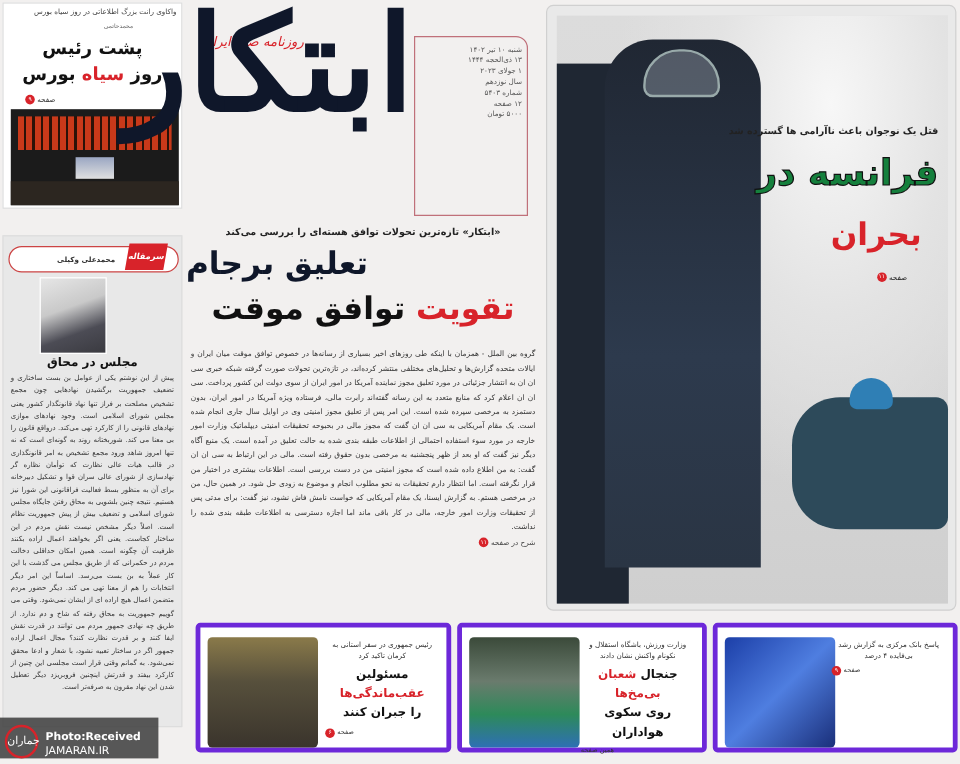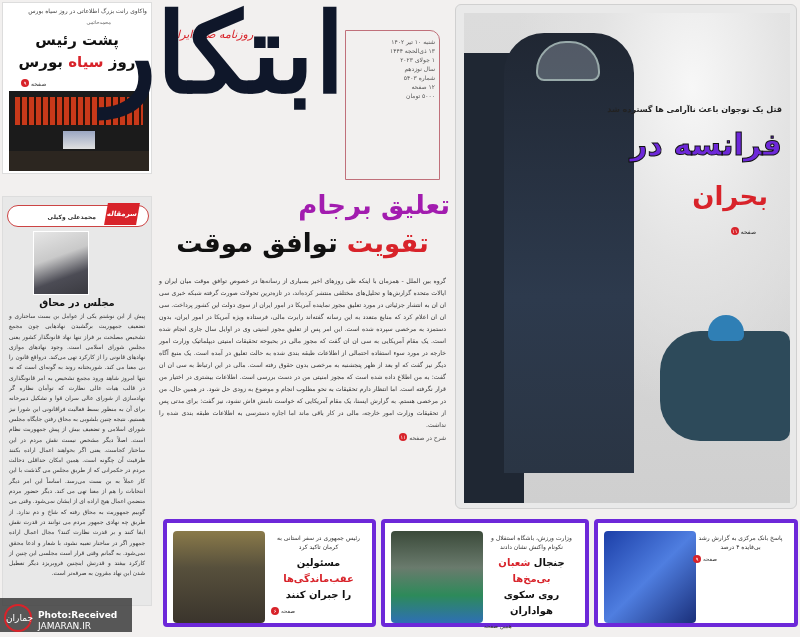--- a/index.html
+++ b/index.html
@@ -19,21 +19,21 @@
   #board .flag{position:absolute;left:54px;top:40px;width:32px;height:18px;background:linear-gradient(#9aa6c2,#e0e0e0)}
   #board .base{position:absolute;left:0;bottom:0;width:140px;height:20px;background:#2c2620}
   
   #logo{left:165px;top:10px;width:180px;height:165px}
   #logo .name{position:absolute;top:-10px;right:0;font-size:110px;font-weight:bold;color:#0f172a;font-family:Liberation Serif, serif;line-height:1}
   #logo .sub{position:absolute;top:18px;left:4px;font-size:11px;color:#d8232a;font-style:italic}
   #info{left:345px;top:30px;width:95px;height:150px;border:1px solid #c0707a;border-radius:0 10px 0 0;border-left:1px solid #c0707a;padding:6px 4px;font-size:6px;color:#555;line-height:9px;text-align:right}
   
   #main{left:155px;top:183px;width:295px;height:330px}
   #main .kicker{text-align:center;font-size:8px;color:#222;font-weight:bold;margin-top:6px}
-  #main .hl1{text-align:right;font-size:26px;font-weight:bold;color:#a21caf;margin-top:4px;line-height:36px}
+  #main .hl1{text-align:left;font-size:26px;font-weight:bold;color:#0f172a;margin-top:4px;line-height:36px}
   #main .hl2{text-align:center;font-size:26px;font-weight:bold;color:#111;line-height:40px}
   #main .body{margin-top:12px;font-size:6.2px;line-height:12px;color:#333;text-align:justify;padding:0 4px}
   #main .cont{font-size:6px;color:#444;display:flex;align-items:center;gap:2px;margin-top:2px;padding-right:4px}
   
   #edit{left:2px;top:196px;width:150px;height:410px;background:#e8e8e8;border:1px solid #ddd}
   #edit .tabbar{position:absolute;top:8px;left:4px;width:142px;height:22px;border:1px solid #c44;border-radius:12px;background:#fff}
   #edit .tag{position:absolute;top:-3px;right:10px;width:32px;height:22px;background:#d8232a;color:#fff;font-size:7px;font-weight:bold;text-align:center;line-height:22px;transform:skewX(-10deg)}
   #edit .author{position:absolute;top:7px;right:52px;font-size:6px;color:#333;font-weight:bold}
   #edit .photo{position:absolute;top:34px;left:30px;width:56px;height:64px;background:linear-gradient(160deg,#e6e6e6 0,#c9c9c9 40%,#4c4c55 70%,#3a3a40 100%);border:1px solid #fff}
   #edit .title{position:absolute;top:100px;width:100%;text-align:center;font-size:10px;font-weight:bold;color:#111}
@@ -42,21 +42,21 @@
   #france{left:455px;top:4px;width:342px;height:505px;background:#e9e9e9;border:1px solid #d0d0d0;border-radius:6px}
   #france .photo{position:absolute;left:8px;top:8px;width:326px;height:490px;background:
     radial-gradient(ellipse at 70% 15%,#f7f7f7 0,#e3e3e3 30%,transparent 55%),
     linear-gradient(180deg,#dcdcdc 0,#d8d8d8 50%,#cfcfcf 100%)}
   #france .cop1{position:absolute;left:0;top:40px;width:60px;height:450px;background:#1f2733}
   #france .cop2{position:absolute;left:40px;top:20px;width:130px;height:440px;background:linear-gradient(180deg,#202733,#2d3a4d 60%,#2a3544);border-radius:40px 40px 0 0}
   #france .visor{position:absolute;left:72px;top:28px;width:64px;height:40px;border:2px solid #9aa;border-radius:30px 30px 8px 8px;background:rgba(200,210,220,.3)}
   #france .victim{position:absolute;left:196px;top:318px;width:130px;height:110px;background:#2d4a5a;border-radius:40px 10px 10px 40px}
   #france .hat{position:absolute;left:244px;top:302px;width:36px;height:26px;background:#2f7fb5;border-radius:18px 18px 6px 6px}
   #france .kicker{position:absolute;top:100px;right:14px;font-size:8px;color:#222;font-weight:bold}
-  #france .h1{position:absolute;top:122px;right:14px;font-size:30px;font-weight:bold;color:#6d28d9;-webkit-text-stroke:1px #111}
+  #france .h1{position:absolute;top:122px;right:14px;font-size:30px;font-weight:bold;color:#15803d;-webkit-text-stroke:1px #111}
   #france .h2{position:absolute;top:176px;right:28px;font-size:26px;font-weight:bold;color:#d8232a}
   #france .page{position:absolute;top:222px;right:40px;font-size:6px;color:#222;display:flex;align-items:center;gap:2px}
   
   .card{position:absolute;top:519px;height:108px;background:#fff;border:4px solid #6d28d9;border-radius:4px}
   .card .img{position:absolute;left:6px;top:8px;width:92px;height:92px;border-radius:4px}
   .card .txt{position:absolute;right:6px;top:10px;width:95px;text-align:center}
   .card .k{font-size:6px;color:#333;line-height:9px}
   .card .h{font-size:10px;font-weight:bold;color:#111;line-height:16px;margin-top:4px}
   .card .p{font-size:5.5px;color:#333;display:flex;align-items:center;gap:2px;justify-content:flex-end;margin-top:4px}
   #card1{left:594px;width:204px}
@@ -112,20 +112,21 @@
   <div class="tabbar">
     <div class="tag">سرمقاله</div>
     <div class="author">محمدعلی وکیلی</div>
   </div>
   <div class="photo"></div>
   <div class="title">مجلس در محاق</div>
   <div class="text">پیش از این نوشتم یکی از عوامل بن بست ساختاری و تضعیف جمهوریت برگشیدن نهادهایی چون مجمع تشخیص مصلحت بر فراز تنها نهاد قانونگذار کشور یعنی مجلس شورای اسلامی است. وجود نهادهای موازی نهادهای قانونی را از کارکرد تهی می‌کند. درواقع قانون را بی معنا می کند. شوربختانه روند به گونه‌ای است که نه تنها امروز شاهد ورود مجمع تشخیص به امر قانونگذاری در قالب هیات عالی نظارت که توأمان نظاره گر نهادسازی از شورای عالی سران قوا و تشکیل دبیرخانه برای آن به منظور بسط فعالیت فراقانونی این شورا نیز هستیم. نتیجه چنین بلشویی به محاق رفتن جایگاه مجلس شورای اسلامی و تضعیف بیش از پیش جمهوریت نظام است. اصلاً دیگر مشخص نیست نقش مردم در این ساختار کجاست. یعنی اگر بخواهند اعمال اراده بکنند ظرفیت آن چگونه است. همین امکان حداقلی دخالت مردم در حکمرانی که از طریق مجلس می گذشت با این کار عملاً به بن بست می‌رسد. اساساً این امر دیگر انتخابات را هم از معنا تهی می کند. دیگر حضور مردم متضمن اعمال هیچ اراده ای از ایشان نمی‌شود. وقتی می گوییم جمهوریت به محاق رفته که شاخ و دم ندارد. از طریق چه نهادی جمهور مردم می توانند در قدرت نقش ایفا کنند و بر قدرت نظارت کنند؟ مجال اعمال اراده جمهور اگر در ساختار تعبیه نشود، با شعار و ادعا محقق نمی‌شود. به گمانم وقتی قرار است مجلسی این چنین از کارکرد بیفتد و قدرتش اینچنین فروبریزد دیگر تعطیل شدن این نهاد مقرون به صرفه‌تر است.</div>
 </div>
 
 <div id="main" class="abs">
+  <div class="kicker">«ابتکار» تازه‌ترین تحولات توافق هسته‌ای را بررسی می‌کند</div>
   <div class="hl1">تعلیق برجام</div>
   <div class="hl2">
     <span class="red">تقویت</span>
     <span>توافق موقت</span>
   </div>
   <div class="body">گروه بین الملل - همزمان با اینکه طی روزهای اخیر بسیاری از رسانه‌ها در خصوص توافق موقت میان ایران و ایالات متحده گزارش‌ها و تحلیل‌های مختلفی منتشر کرده‌اند، در تازه‌ترین تحولات صورت گرفته شبکه خبری سی ان ان به انتشار جزئیاتی در مورد تعلیق مجوز نماینده آمریکا در امور ایران از سوی دولت این کشور پرداخت. سی ان ان اعلام کرد که منابع متعدد به این رسانه گفته‌اند رابرت مالی، فرستاده ویژه آمریکا در امور ایران، بدون دستمزد به مرخصی سپرده شده است. این امر پس از تعلیق مجوز امنیتی وی در اوایل سال جاری انجام شده است. یک مقام آمریکایی به سی ان ان گفت که مجوز مالی در بحبوحه تحقیقات امنیتی دیپلماتیک وزارت امور خارجه در مورد سوء استفاده احتمالی از اطلاعات طبقه بندی شده به حالت تعلیق در آمده است. یک منبع آگاه دیگر نیز گفت که او بعد از ظهر پنجشنبه به مرخصی بدون حقوق رفته است. مالی در این ارتباط به سی ان ان گفت: به من اطلاع داده شده است که مجوز امنیتی من در دست بررسی است. اطلاعات بیشتری در اختیار من قرار نگرفته است. اما انتظار دارم تحقیقات به نحو مطلوب انجام و موضوع به زودی حل شود. در همین حال، من در مرخصی هستم. به گزارش ایسنا، یک مقام آمریکایی که خواست نامش فاش نشود، نیز گفت: برای مدتی پس از تحقیقات وزارت امور خارجه، مالی در کار باقی ماند اما اجازه دسترسی به اطلاعات طبقه بندی شده را نداشت.</div>
   <div class="cont">
     <span>شرح در صفحه</span>
     <span class="dot">۱۱</span>
   </div>

